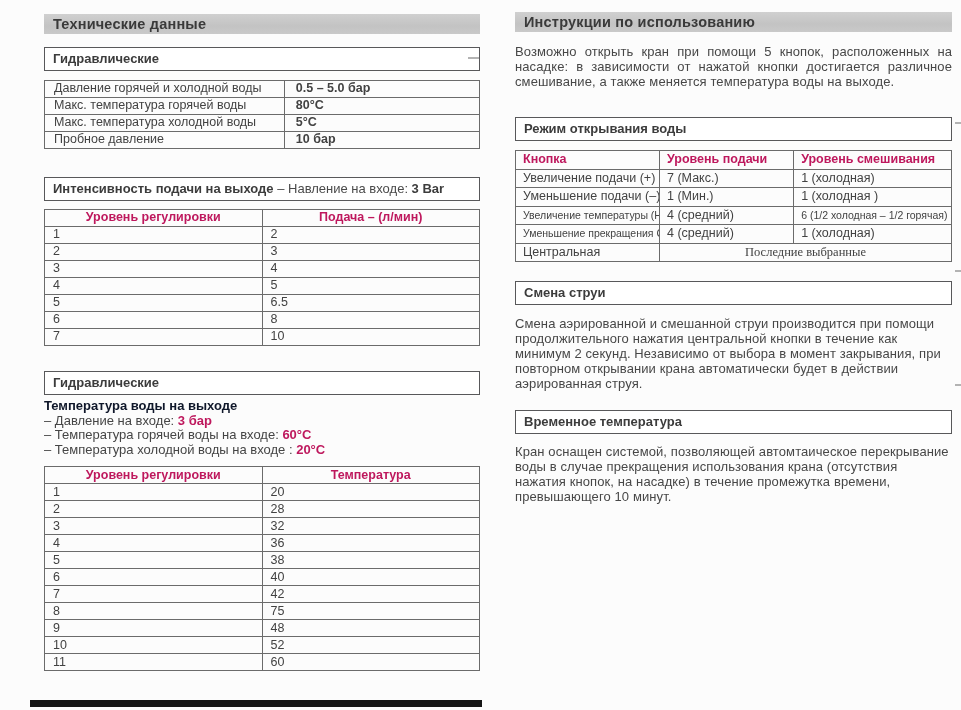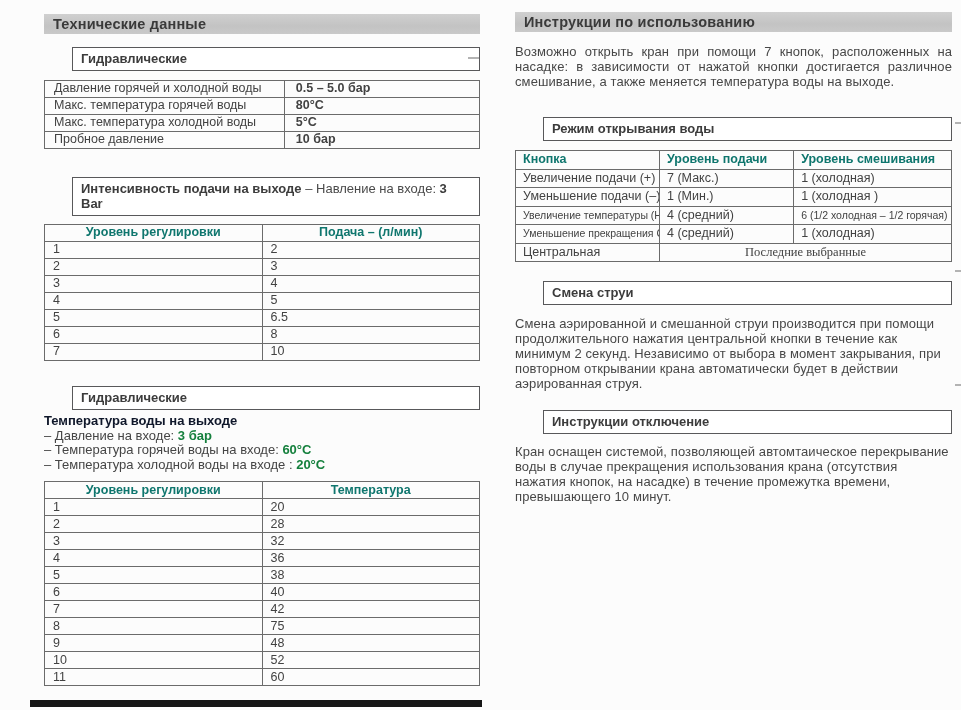--- a/index.html
+++ b/index.html
@@ -21,28 +21,28 @@
     background:linear-gradient(180deg,#d0d0d0 0%,#c3c3c3 60%,#c9c9c9 100%);
     color:#3a3a3a; font-weight:bold; font-size:14.5px;
     padding-left:9px; letter-spacing:0.2px;
   }
   .col-left .section-header  { margin-top:14px; }
   .col-right .section-header { margin-top:12px; }
 
   .titled-box {
     border:1px solid #58585a; background:#ffffff;
     padding:3px 8px 4px 8px;
-    font-size:13px; color:#3c3c3c;margin-left:28px;
+    font-size:13px; color:#3c3c3c;
   }
   .titled-box .bold { font-weight:bold; }
   .titled-box .normal { font-weight:normal; color:#4a4a4a; }
 
   table { border-collapse:collapse; width:100%; color:#424242; table-layout:fixed;padding-left:38px; }
   td, th { border:1px solid #6b6b6b; font-size:12.5px; padding:1px 8px; height:14px; line-height:13.5px; overflow:hidden; white-space:nowrap; }
-  th { font-weight:bold; color:#0f766e; }
+  th { font-weight:bold; color:#be185d; }
 
   
   .spec-table td:first-child { width:51%; text-align:left; padding-left:9px; }
   .spec-table td:last-child  { font-weight:bold; padding-left:11px; }
 
   
   .center-table th, .center-table td { width:50%; }
 
   
   .mode-table th:nth-child(1), .mode-table td:nth-child(1) { width:33%; }
@@ -52,21 +52,21 @@
   .mode-table tbody.mode-body tr:nth-child(3) td:nth-child(1),
   .mode-table tbody.mode-body tr:nth-child(4) td:nth-child(1) { font-size:10.5px; }
   .mode-table tbody.mode-body tr:nth-child(3) td:nth-child(3) { font-size:10.5px; }
   .central-value { text-align:center !important;font-family:Liberation Serif, serif; }
 
   .para { font-size:13px; line-height:14.8px; color:#474747; letter-spacing:0.1px; }
   .para-justify { text-align:justify; }
 
   .outlet-block { font-size:13px; line-height:14.6px; color:#454545; }
   .outlet-heading { font-weight:bold; color:#0f172a; }
-  .outlet-line .val { font-weight:bold; color:#15803d; }
+  .outlet-line .val { font-weight:bold; color:#be185d; }
 
   
   .m-box1   { margin-top:13px; }
   .m-table1 { margin-top:9px;  }
   .m-box2   { margin-top:28px; }
   .m-table2 { margin-top:8px;  }
   .m-box3   { margin-top:25px; }
   .m-outlet { margin-top:4px;  }
   .m-table3 { margin-top:9px;  }
 
@@ -227,21 +227,21 @@
             <td>60</td>
           </tr>
         </tbody>
     </table>
   </div>
 
   <div class="col col-right">
 
     <div class="section-header">Инструкции по использованию</div>
 
-    <div class="para para-justify m-intro">Возможно открыть кран при помощи 7 кнопок, расположенных на насадке: в зависимости от нажатой кнопки достигается различное смешивание, а также меняется температура воды на выходе.</div>
+    <div class="para para-justify m-intro">Возможно открыть кран при помощи 5 кнопок, расположенных на насадке: в зависимости от нажатой кнопки достигается различное смешивание, а также меняется температура воды на выходе.</div>
 
     <div class="titled-box m-boxm">
       <span class="bold">Режим открывания воды</span>
     </div>
 
     <table class="mode-table m-tablem">
       <thead>
         <tr>
           <th>Кнопка</th>
           <th>Уровень подачи</th>
@@ -278,21 +278,21 @@
       </tbody>
     </table>
 
     <div class="titled-box m-boxj">
       <span class="bold">Смена струи</span>
     </div>
 
     <div class="para m-paraj">Смена аэрированной и смешанной струи производится при помощи продолжительного нажатия центральной кнопки в течение как минимум 2 секунд. Независимо от выбора в момент закрывания, при повторном открывании крана автоматически будет в действии аэрированная струя.</div>
 
     <div class="titled-box m-boxt">
-      <span class="bold">Инструкции отключение</span>
+      <span class="bold">Временное температура</span>
     </div>
 
     <div class="para m-parat">Кран оснащен системой, позволяющей автомтаическое перекрывание воды в случае прекращения использования крана (отсутствия нажатия кнопок, на насадке) в течение промежутка времени, превышающего 10 минут.</div>
   </div>
 
   <div class="artifact a1"></div>
   <div class="artifact a2"></div>
   <div class="artifact a3"></div>
   <div class="artifact a4"></div>
   <div class="bottom-bar"></div>

